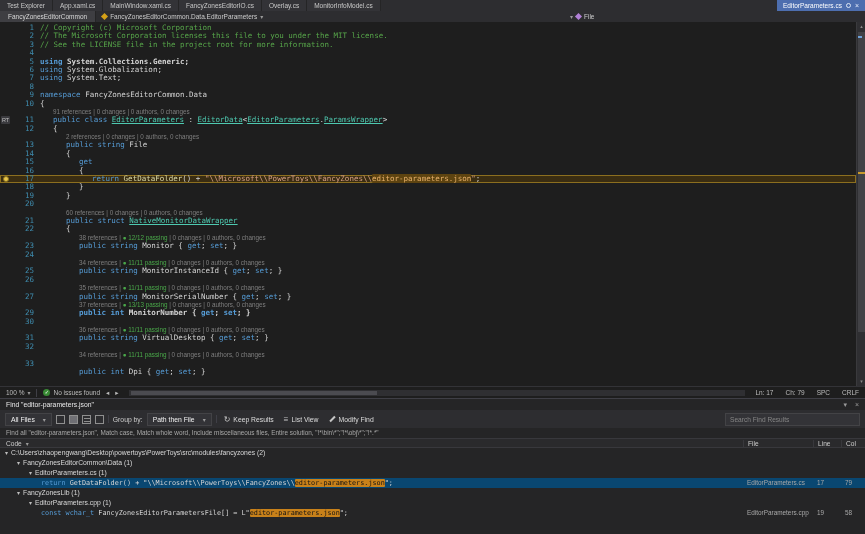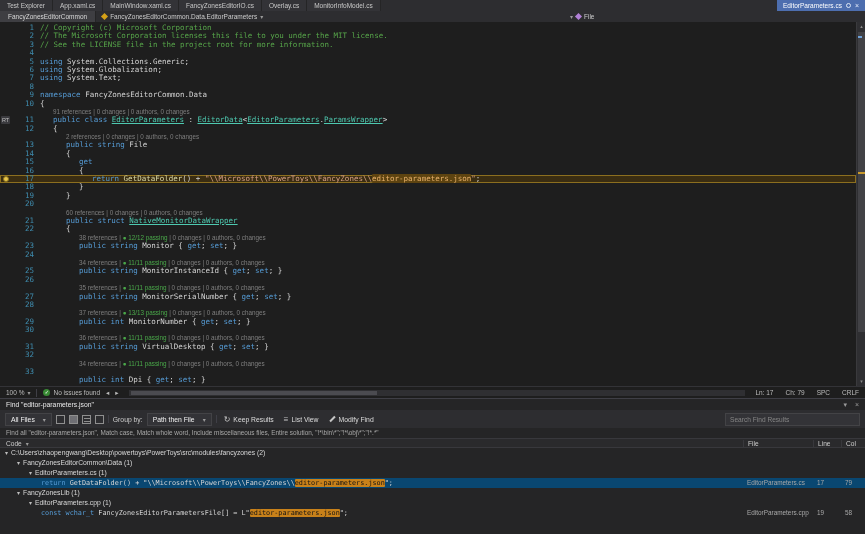--- a/index.html
+++ b/index.html
@@ -139,21 +139,21 @@
           <div class="ctext" style="padding-left: 0px;"><span class="cm">// See the LICENSE file in the project root for more information.</span></div>
         </div>
         <div class="crow">
           <div class="cmargin"></div>
           <div class="lnum">4</div>
           <div class="ctext" style="padding-left: 0px;"></div>
         </div>
         <div class="crow">
           <div class="cmargin"></div>
           <div class="lnum">5</div>
-          <div class="ctext" style="padding-left: 0px;"><span class="kw">using</span><span class="pl"> System.Collections.Generic;</span></div>
+          <div class="ctext" style="padding-left: 0px; font-weight: bold;"><span class="kw">using</span><span class="pl"> System.Collections.Generic;</span></div>
         </div>
         <div class="crow">
           <div class="cmargin"></div>
           <div class="lnum">6</div>
           <div class="ctext" style="padding-left: 0px;"><span class="kw">using</span><span class="pl"> System.Globalization;</span></div>
         </div>
         <div class="crow">
           <div class="cmargin"></div>
           <div class="lnum">7</div>
           <div class="ctext" style="padding-left: 0px;"><span class="kw">using</span><span class="pl"> System.Text;</span></div>
@@ -285,34 +285,29 @@
         <div class="crow lensrow">
           <div class="cmargin"></div>
           <div class="lnum"></div>
           <div class="ctext" style="padding-left: 39px;"><span class="lens">35 references | </span><span class="pass">● 11/11 passing</span><span class="lens"> | 0 changes | 0 authors, 0 changes</span></div>
         </div>
         <div class="crow">
           <div class="cmargin"></div>
           <div class="lnum">27</div>
           <div class="ctext" style="padding-left: 39px;"><span class="kw">public string </span><span class="pl">MonitorSerialNumber</span><span class="pl"> { </span><span class="kw">get</span><span class="pl">; </span><span class="kw">set</span><span class="pl">; }</span></div>
         </div>
-        <div class="crow">
-          <div class="cmargin"></div>
-          <div class="lnum">28</div>
-          <div class="ctext" style="padding-left: 0px;"></div>
-        </div>
         <div class="crow lensrow">
           <div class="cmargin"></div>
           <div class="lnum"></div>
           <div class="ctext" style="padding-left: 39px;"><span class="lens">37 references | </span><span class="pass">● 13/13 passing</span><span class="lens"> | 0 changes | 0 authors, 0 changes</span></div>
         </div>
         <div class="crow">
           <div class="cmargin"></div>
           <div class="lnum">29</div>
-          <div class="ctext" style="padding-left: 39px;"><span class="kw">public int </span><span class="pl">MonitorNumber</span><span class="pl"> { </span><span class="kw">get</span><span class="pl">; </span><span class="kw">set</span><span class="pl">; }</span></div>
+          <div class="ctext" style="padding-left: 39px; font-weight: bold;"><span class="kw">public int </span><span class="pl">MonitorNumber</span><span class="pl"> { </span><span class="kw">get</span><span class="pl">; </span><span class="kw">set</span><span class="pl">; }</span></div>
         </div>
         <div class="crow">
           <div class="cmargin"></div>
           <div class="lnum">30</div>
           <div class="ctext" style="padding-left: 0px;"></div>
         </div>
         <div class="crow lensrow">
           <div class="cmargin"></div>
           <div class="lnum"></div>
           <div class="ctext" style="padding-left: 39px;"><span class="lens">36 references | </span><span class="pass">● 11/11 passing</span><span class="lens"> | 0 changes | 0 authors, 0 changes</span></div>

